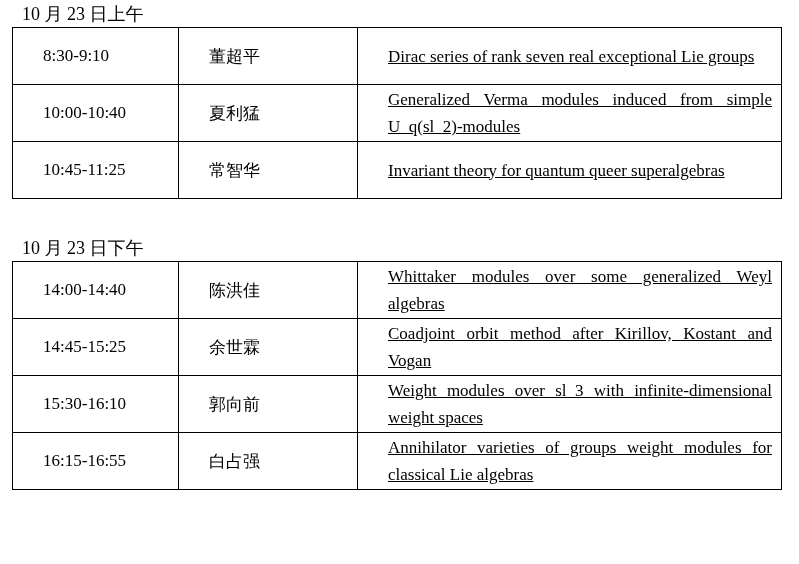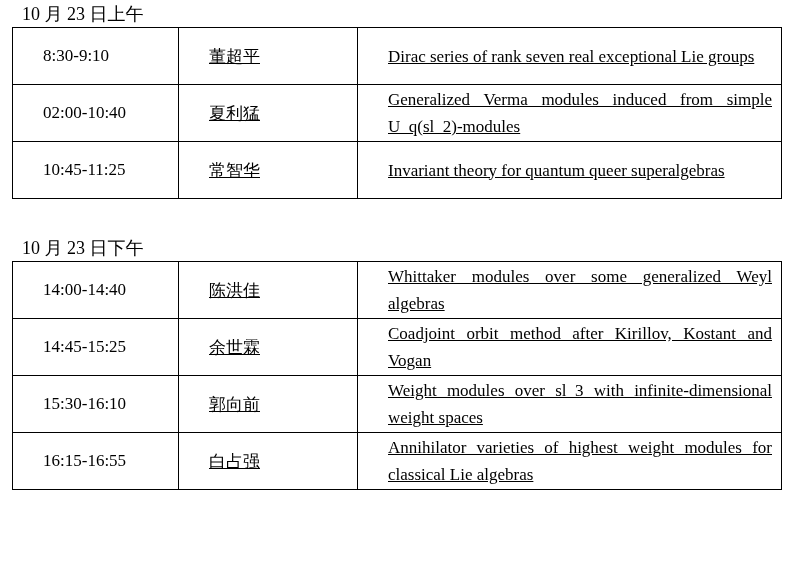--- a/index.html
+++ b/index.html
@@ -44,21 +44,20 @@
     overflow: hidden;
     padding-left: 30px;
   }
   td.cell-time {
     padding: 0 4px 0 10px;
     white-space: nowrap;
   }
   td.cell-speaker {
     padding: 0 4px 0 8px;
     white-space: nowrap;
-    text-decoration: underline;
   }
   td.cell-title {
     padding: 1px 9px 1px 9px;
     text-align: justify;
     line-height: 27px;
     text-decoration: underline;
   }
 </style>
 </head>
 <body>
@@ -74,21 +73,21 @@
       </colgroup>
       <tbody>
   <tr>
     <td class="cell-time">8:30-9:10</td>
     <td class="cell-speaker">董超平</td>
     <td class="cell-title">Dirac series of rank seven real exceptional Lie groups</td>
   </tr>
 
 
   <tr>
-    <td class="cell-time">02:00-10:40</td>
+    <td class="cell-time">10:00-10:40</td>
     <td class="cell-speaker">夏利猛</td>
     <td class="cell-title">Generalized Verma modules induced from simple U_q(sl_2)-modules</td>
   </tr>
 
   <tr>
     <td class="cell-time">10:45-11:25</td>
     <td class="cell-speaker">常智华</td>
     <td class="cell-title">Invariant theory for quantum queer superalgebras</td>
   </tr>
 </tbody>
@@ -118,18 +117,18 @@
 
   <tr>
     <td class="cell-time">15:30-16:10</td>
     <td class="cell-speaker">郭向前</td>
     <td class="cell-title">Weight modules over sl_3 with infinite-dimensional weight spaces</td>
   </tr>
 
   <tr>
     <td class="cell-time">16:15-16:55</td>
     <td class="cell-speaker">白占强</td>
-    <td class="cell-title">Annihilator varieties of highest weight modules for classical Lie algebras</td>
+    <td class="cell-title">Annihilator varieties of groups weight modules for classical Lie algebras</td>
   </tr>
 </tbody>
     </table>
   </section>
 </div>
 
 </body></html>

